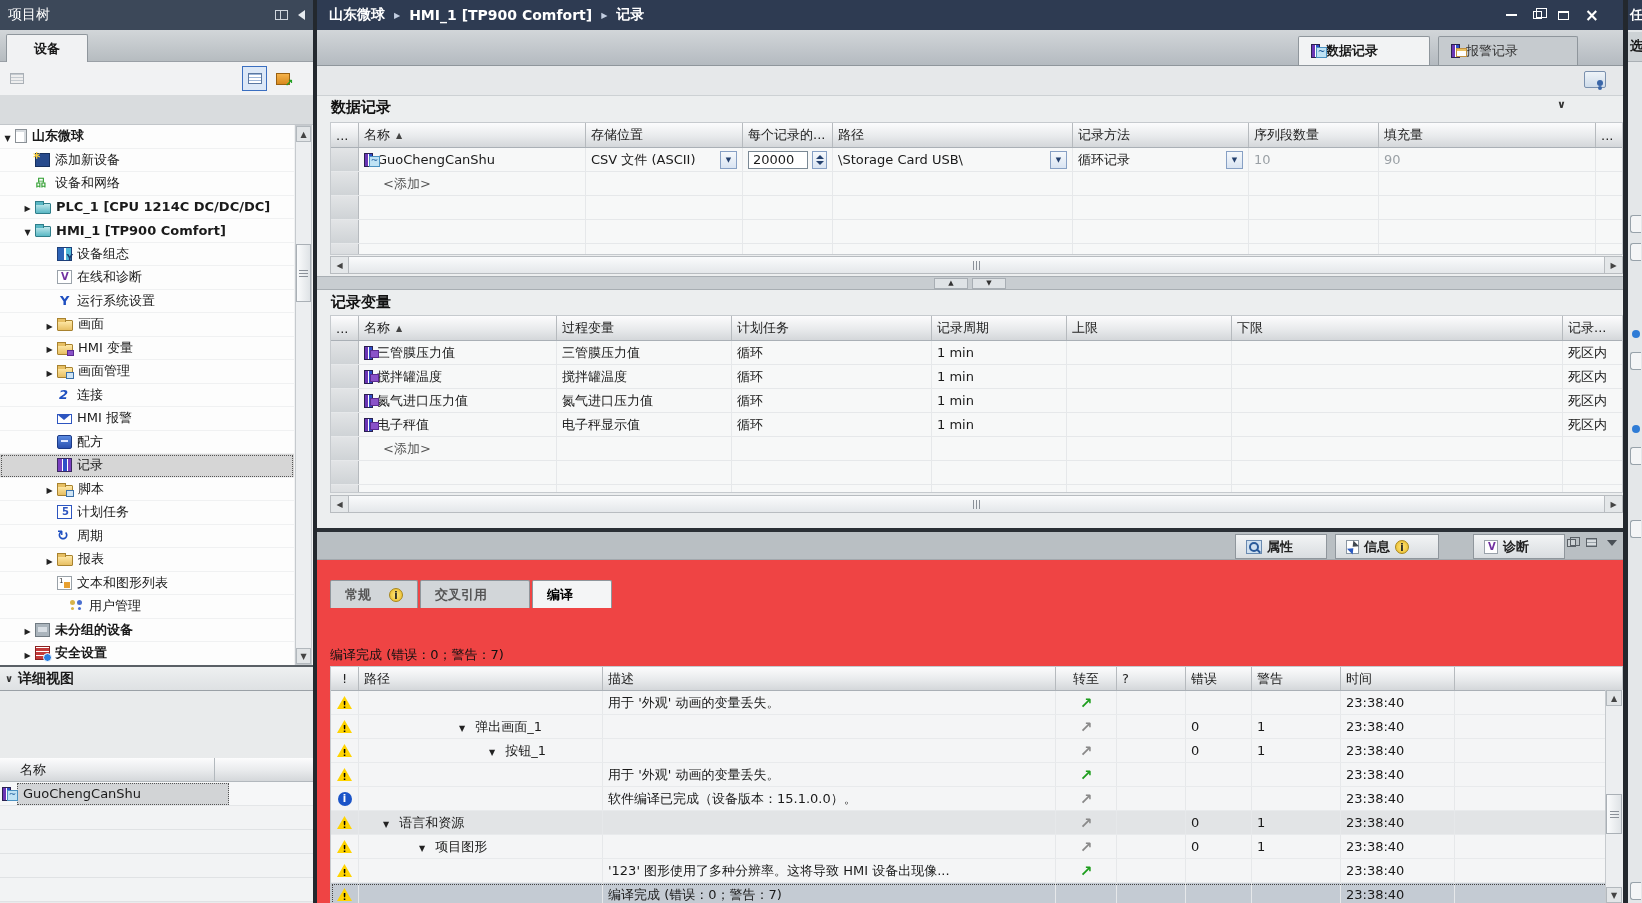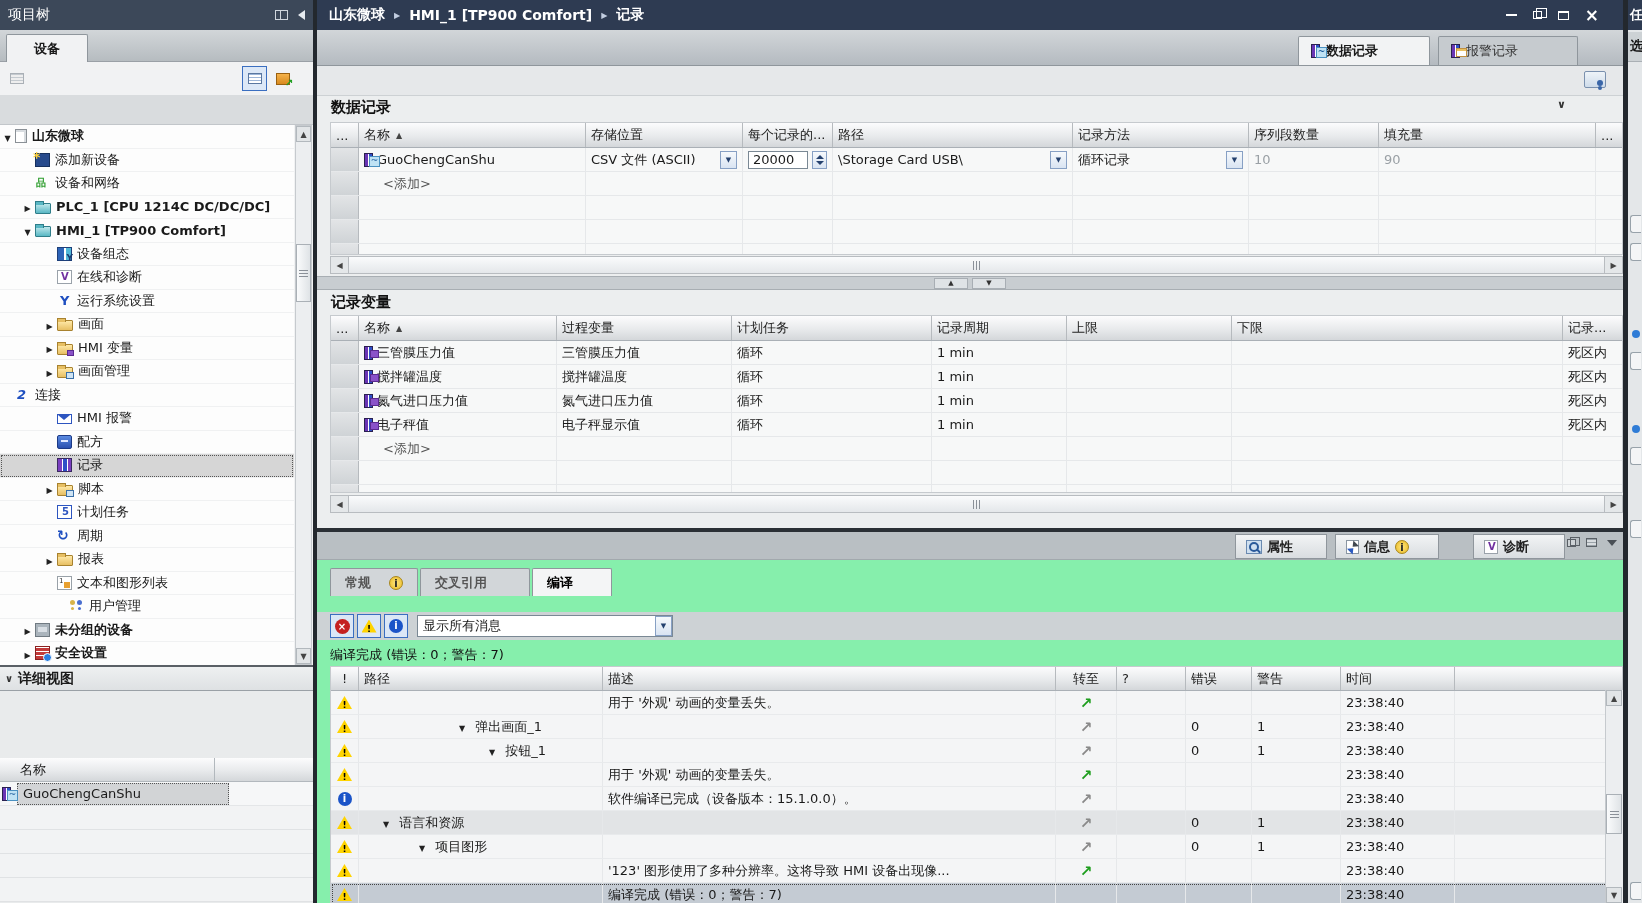--- a/index.html
+++ b/index.html
@@ -97,30 +97,30 @@
   .d0{width:28px}.d1{width:198px}.d2{width:175px}.d3{width:200px}.d4{width:135px}.d5{width:165px}.d6{width:331px}.d7{flex:1 1 auto;border-right:none}
 
   .hscroll{position:absolute;left:13px;width:1293px;height:18px;background:#f0f1f2;border:1px solid #b8bcc0;display:flex;align-items:center}
   .hs-btn{width:18px;height:16px;background:#e4e7e9;border-right:1px solid #b8bcc0;display:flex;align-items:center;justify-content:center;font-size:8px;color:#444;flex:0 0 auto}
   .hs-btn.r{border-right:none;border-left:1px solid #b8bcc0;margin-left:auto}
   .hs-track{flex:1;height:16px;background:linear-gradient(#fafbfc,#e4e7ea);display:flex;align-items:center;justify-content:center}
   .vsplit{position:absolute;left:0;width:1306px;height:14px;background:#c8cdd1;border-top:1px solid #a8aeb3;border-bottom:1px solid #a8aeb3;display:flex;justify-content:center;gap:4px;align-items:center}
   .vs-btn{width:34px;height:11px;background:#dfe3e6;border:1px solid #a8aeb4;display:flex;align-items:center;justify-content:center;font-size:7px;color:#333}
 
   .mp-split{position:absolute;left:0;top:528px;width:1306px;height:4px;background:#2a2f35}
-  .mp-bottom{position:absolute;left:0;top:532px;width:1306px;height:371px;background:#86efac;overflow:hidden}
+  .mp-bottom{position:absolute;left:0;top:532px;width:1306px;height:371px;background:#ef4444;overflow:hidden}
   .props-row{position:absolute;left:0;top:0;width:1306px;height:28px;background:#b9bfc3;border-bottom:1px solid #a2a8ad}
   .ptab{position:absolute;top:2px;height:25px;background:linear-gradient(#f2f4f5,#d9dde0);border:1px solid #8f969c;display:flex;align-items:center;gap:5px;padding:0 10px;font-weight:bold;color:#222}
   .pwin-icons{position:absolute;right:6px;top:6px;display:flex;gap:10px;align-items:center}
   .pw1{width:9px;height:8px;border:1px solid #5a6066;position:relative;background:#cdd2d5}
   .pw1::before{content:"";position:absolute;left:2px;top:-3px;width:8px;height:7px;border:1px solid #5a6066}
   .pw2{width:11px;height:9px;border:1px solid #5a6066;background:repeating-linear-gradient(0deg,#9aa2a8 0 1px,#d8dcdf 1px 3px)}
   .pw3{width:0;height:0;border-left:5px solid transparent;border-right:5px solid transparent;border-top:6px solid #4a5056}
   .insp-tabs{position:absolute;left:0;top:50px;width:1306px;height:30px}
-  .itab{position:absolute;bottom:16px;height:28px;display:flex;align-items:center;gap:18px;padding:4px 14px;border:1px solid #8f969c;border-bottom:none;border-radius:2px 2px 0 0;background:#d2d6d9;color:#555;font-weight:bold}
+  .itab{position:absolute;bottom:4px;height:28px;display:flex;align-items:center;gap:18px;padding:4px 14px;border:1px solid #8f969c;border-bottom:none;border-radius:2px 2px 0 0;background:#d2d6d9;color:#555;font-weight:bold}
   .itab.on{background:#f4f5f6;color:#000}
   .badge-i{width:14px;height:14px;border-radius:50%;background:radial-gradient(#ffe680,#e8b820);border:1px solid #a8861a;color:#222;font-weight:bold;font-size:10px;text-align:center;line-height:13px;flex:0 0 auto}
   .badge-i::after{content:"i"}
   .filter-row{position:absolute;left:0;top:80px;width:1306px;height:28px;background:#cdd2d5;display:flex;align-items:center}
   .f-btn{width:24px;height:24px;border:1px solid #3a6ec0;background:#dbe7f6;display:flex;align-items:center;justify-content:center;margin-right:3px;flex:0 0 auto}
   .icon-err{width:15px;height:15px;border-radius:50%;background:#c42020;color:#fff;font-weight:bold;font-size:10px;line-height:15px;text-align:center}
   .icon-err::after{content:"×"}
   .icon-warn{width:15px;height:13px;background:#ffd400;clip-path:polygon(50% 0,100% 100%,0 100%);text-align:center;position:relative}
   .icon-warn::after{content:"!";font-size:9px;font-weight:bold;color:#000;position:absolute;left:0;right:0;bottom:-1px}
   .icon-info{width:14px;height:14px;border-radius:50%;background:#1b54c8;color:#fff;font-weight:bold;font-size:10px;line-height:14px;text-align:center}
@@ -272,21 +272,21 @@
           </span>
           <span class="tlbl">HMI 变量</span>
         </div>
       <div class="trow" style="padding-left:42px">
           <span class="slot arr-r"></span>
           <span class="ico ico-folder">
             <span class="scr"></span>
           </span>
           <span class="tlbl">画面管理</span>
         </div>
-      <div class="trow" style="">
+      <div class="trow" style="padding-left:42px">
           <span class="slot"></span>
           <span class="ico ico-conn"></span>
           <span class="tlbl">连接</span>
         </div>
       <div class="trow" style="padding-left:42px">
           <span class="slot"></span>
           <span class="ico ico-envelope"></span>
           <span class="tlbl">HMI 报警</span>
         </div>
       <div class="trow" style="padding-left:42px">
@@ -654,37 +654,20 @@
           <span class="badge-i"></span>
         </div>
         <div class="itab" style="left:103px;width:110px">
           <span>交叉引用</span>
         </div>
         <div class="itab on" style="left:215px;width:80px">
           <span class="b">编译</span>
         </div>
       </div>
 
-      <div class="filter-row">
-        <span style="width:13px"></span>
-        <span class="f-btn">
-            <span class="icon-err"></span>
-          </span>
-        <span class="f-btn">
-            <span class="icon-warn"></span>
-          </span>
-        <span class="f-btn">
-            <span class="icon-info"></span>
-          </span>
-        <span style="width:6px"></span>
-        <span class="combo">
-          <span>显示所有消息</span>
-          <span class="dd"></span>
-        </span>
-      </div>
 
       <div class="status-line">编译完成 (错误：0；警告：7)</div>
 
       <div class="msg-table">
         <div class="hrow" style="height:24px">
           <span class="hc mc0">!</span>
           <span class="hc mc1">路径</span>
           <span class="hc mc2">描述</span>
           <span class="hc mc3">转至</span>
           <span class="hc mc4">?</span>

